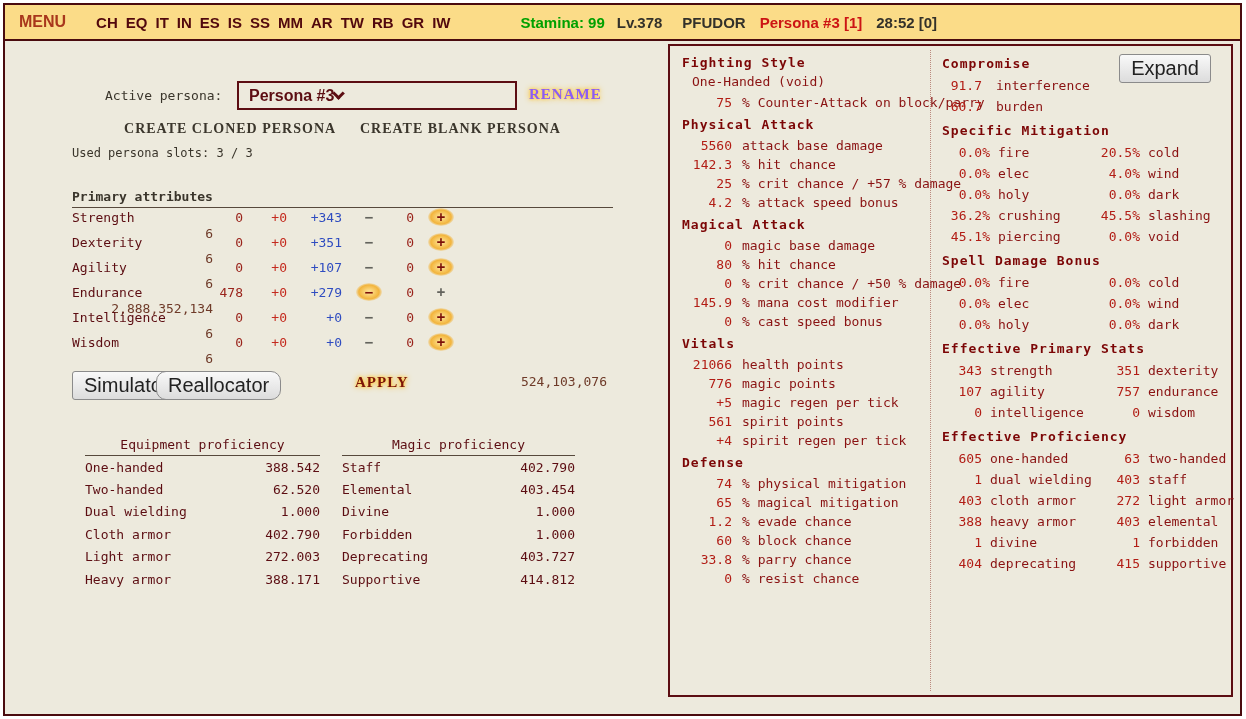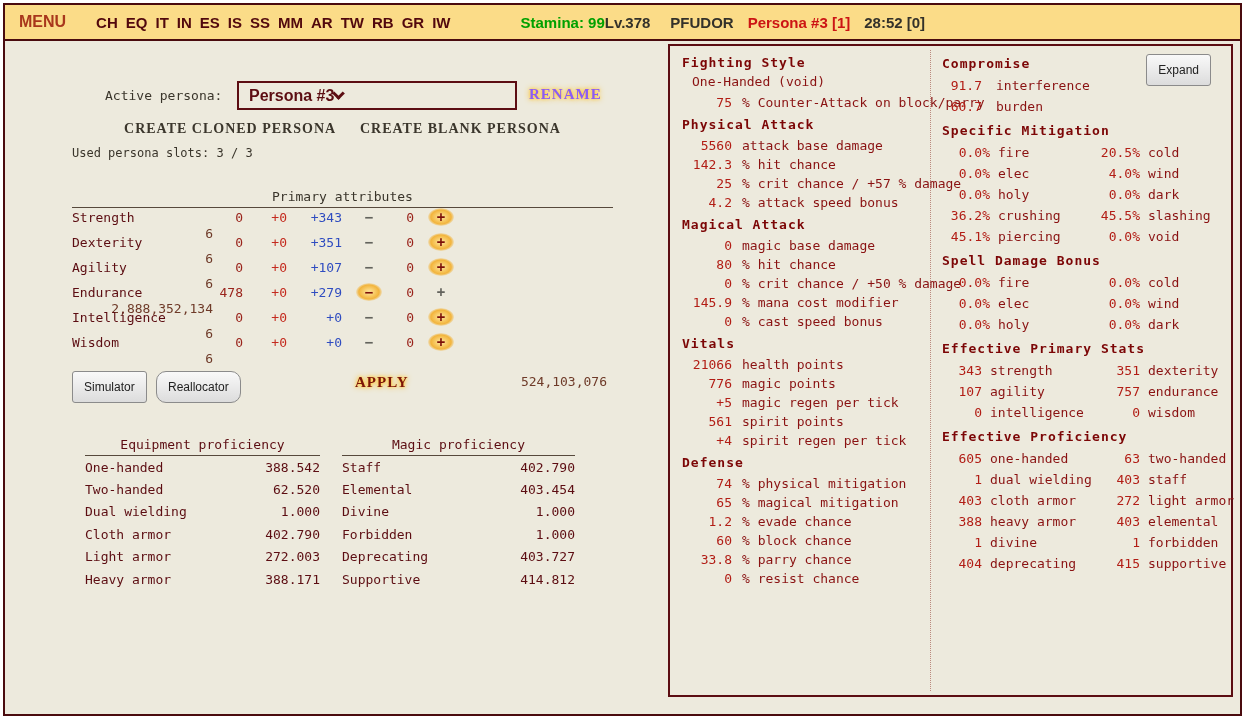--- a/index.html
+++ b/index.html
@@ -10,21 +10,21 @@
            border:2px solid #4a0b0e; background:#edeadd; }
 
   
   .topbar { position:absolute; left:0; top:0; right:0; height:36px; background:#fbdc88;
             border-bottom:2px solid #4a0b0e; display:flex; align-items:center;
             font-family:"Liberation Sans", sans-serif; font-weight:bold; font-size:15px;
             padding-left:14px; white-space:nowrap; }
   .menu-link { color:#a8371c; font-size:16px; margin-right:30px; cursor:pointer; }
   .nav-link  { color:#51080d; margin-right:8px; cursor:pointer; }
   .tb-stamina { color:#00a000; margin-left:62px; }
-  .tb-level   { color:#33312a; margin-left:0; }
+  .tb-level   { color:#33312a; margin-left:12px; }
   .tb-diff    { color:#33312a; margin-left:20px; }
   .tb-persona { color:#cc1414; margin-left:14px; }
   .tb-clock   { color:#33312a; margin-left:14px; }
 
   
   .lbl-active { position:absolute; left:100px; top:83px; color:#3a352b; }
   .persona-select { position:absolute; left:232px; top:76px; width:280px; height:29px;
                     border:2px solid #5c0d12; display:flex; align-items:center;
                     justify-content:flex-start; padding:0 10px; cursor:pointer;
                     font-family:"Liberation Sans", sans-serif; font-weight:bold;
@@ -34,41 +34,41 @@
   .fancy { font-family:"Liberation Serif", serif; font-weight:bold; letter-spacing:1px; }
   .btn-rename { position:absolute; left:524px; top:81px; font-size:15px; color:#8b5cf6;
                 text-shadow:0 0 3px #ffd24a, 0 0 6px #ffb100, 0 0 2px #ffe9a0; cursor:pointer; }
   .create-row { position:absolute; left:67px; top:116px; width:541px; text-align:center; }
   .create-link { font-size:14px; color:#3b362c; margin:0 8px; cursor:pointer; }
   .slots-line { position:absolute; left:67px; top:141px; width:541px; text-align:left;
                 font-size:12px; color:#3a352b; }
 
   
   .attr-table { position:absolute; left:67px; top:184px; width:541px; }
-  .attr-title { text-align:center; color:#3a352b; padding-bottom:3px;
-                border-bottom:1px solid #57493c; }
+  .attr-title { color:#3a352b; padding-bottom:3px;
+                border-bottom:1px solid #57493c;font-weight:bold; }
   .attr-row { display:grid; grid-template-columns:141px 30px 44px 55px 30px 42px 1fr;
               align-items:center; height:25px; }
   .a-name  { color:#5c0d12; }
   .a-base  { text-align:right; color:#9a241c; }
   .a-gain  { text-align:right; color:#c42a1e; }
   .a-bonus { text-align:right; color:#2f4cc0; }
   .a-alloc { text-align:right; color:#9a241c; }
   .a-total { text-align:right; color:#6e3a28; }
   .pm { width:26px; height:18px; display:flex; align-items:center; justify-content:center;
         font-weight:bold; font-size:14px; line-height:1; margin-left:14px; cursor:pointer; }
   .pm.on  { color:#7c0f08;
             background:radial-gradient(ellipse at center,#ffe9a0 0%,#f2b43c 55%,rgba(242,180,60,0) 75%);
             border-radius:50%; }
   .pm.off { color:#63635d; cursor:default; }
 
   .buttons-row { position:absolute; left:67px; top:363px; width:541px; height:26px; }
-  .std-btn { font-family:"Liberation Sans", sans-serif; font-size:12px; color:#222;
+  .std-btn { font-family:"Liberation Sans", sans-serif; font-size:20px; color:#222;
              background:linear-gradient(#f9f9f9,#dcdcdc); border:1px solid #8b8b8b;
-             border-radius:3px; padding:8px 11px; cursor:pointer; }
+             border-radius:3px; padding:2px 11px; cursor:pointer; }
   .btn-simulator   { position:absolute; left:0; top:3px; }
   .btn-reallocator { position:absolute; left:84px; top:3px;border-radius:10px; }
   .btn-apply { position:absolute; left:283px; top:6px; font-size:15px; color:#7c1408;
                text-shadow:0 0 3px #ffd24a, 0 0 6px #ffb100, 0 0 2px #ffe9a0; cursor:pointer; }
   .points-total { position:absolute; right:6px; top:6px; color:#6e3a28; }
 
   
   .prof-table { position:absolute; top:432px; color:#5c0d12; }
   .prof-equip { left:80px;  width:235px; }
   .prof-magic { left:337px; width:233px; }

